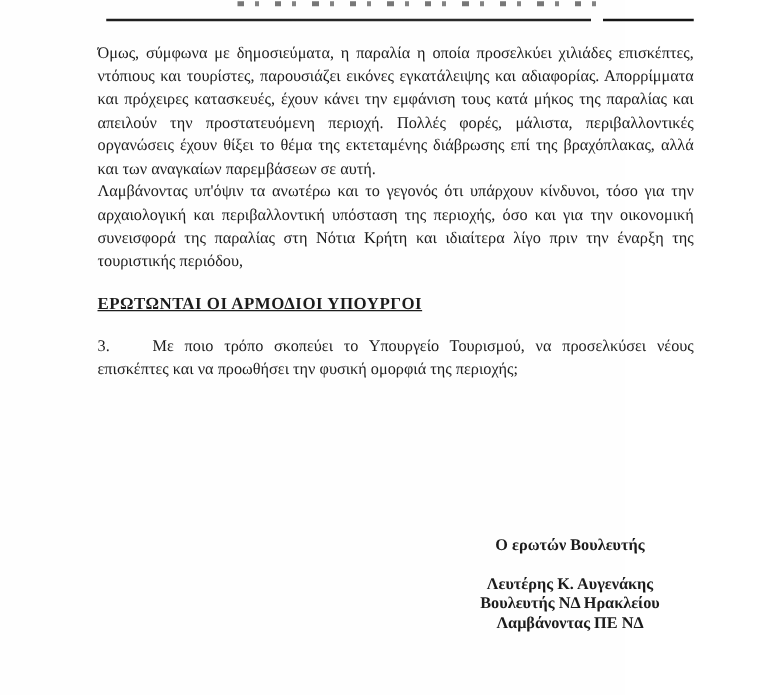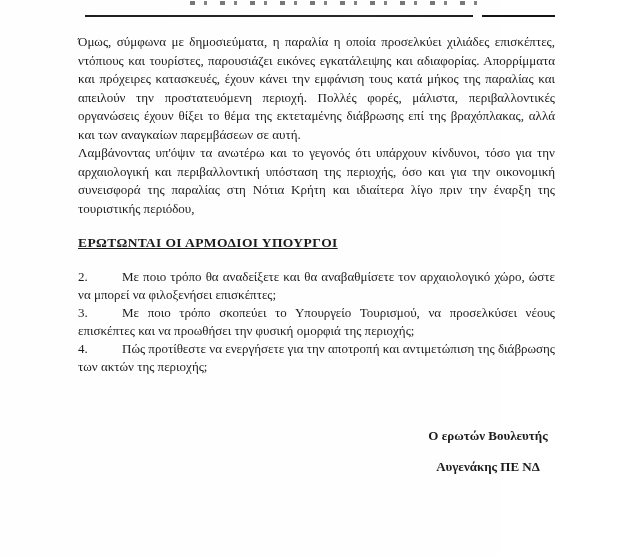--- a/index.html
+++ b/index.html
@@ -61,21 +61,21 @@
     font-size: 13px;
     line-height: 18px;
     text-align: justify;
   }
   .qnum {
     display: inline-block;
     width: 44px;
   }
   .signature {
     position: absolute;
-    left: 388px; top: 428px;
+    left: 356px; top: 428px;
     width: 200px;
     text-align: center;
     font-weight: bold;
     font-size: 13px;
     line-height: 15.5px;
   }
   .sig-role { margin: 0 0 15px 0; }
   .sig-line { margin: 0; }
 </style>
 </head>
@@ -88,25 +88,25 @@
 
   <div class="content">
 
     <p class="body-par par-1">Όμως, σύμφωνα με δημοσιεύματα, η παραλία η οποία προσελκύει χιλιάδες επισκέπτες, ντόπιους και τουρίστες, παρουσιάζει εικόνες εγκατάλειψης και αδιαφορίας. Απορρίμματα και πρόχειρες κατασκευές, έχουν κάνει την εμφάνιση τους κατά μήκος της παραλίας και απειλούν την προστατευόμενη περιοχή. Πολλές φορές, μάλιστα, περιβαλλοντικές οργανώσεις έχουν θίξει το θέμα της εκτεταμένης διάβρωσης επί της βραχόπλακας, αλλά και των αναγκαίων παρεμβάσεων σε αυτή.</p>
 
     <p class="body-par par-2">Λαμβάνοντας υπ'όψιν τα ανωτέρω και το γεγονός ότι υπάρχουν κίνδυνοι, τόσο για την αρχαιολογική και περιβαλλοντική υπόσταση της περιοχής, όσο και για την οικονομική συνεισφορά της παραλίας στη Νότια Κρήτη και ιδιαίτερα λίγο πριν την έναρξη της τουριστικής περιόδου,</p>
 
     <h2 class="section-heading">ΕΡΩΤΩΝΤΑΙ ΟΙ ΑΡΜΟΔΙΟΙ ΥΠΟΥΡΓΟΙ</h2>
 
     <div class="questions">
-      <p class="question"><span class="qnum">2.</span><span>Με ποιο τρόπο θα αναδείξετε και θα αναβαθμίσετε τον αρχαιολογικό χώρο, ώστε να μπορεί να φιλοξενήσει επισκέπτες;</span></p>
       <p class="question"><span class="qnum">3.</span><span>Με ποιο τρόπο σκοπεύει το Υπουργείο Τουρισμού, να προσελκύσει νέους επισκέπτες και να προωθήσει την φυσική ομορφιά της περιοχής;</span></p>
-      <p class="question"><span class="qnum">4.</span><span>Πώς προτίθεστε να ενεργήσετε για την αποτροπή και αντιμετώπιση της διάβρωσης των ακτών της περιοχής;</span></p>
     </div>
 
   </div>
 
   <div class="signature">
     <p class="sig-role">Ο ερωτών Βουλευτής</p>
-    <p class="sig-line">Αυγενάκης ΠΕ ΝΔ</p>
+    <p class="sig-line">Λευτέρης Κ. Αυγενάκης</p>
+    <p class="sig-line">Βουλευτής ΝΔ Ηρακλείου</p>
+    <p class="sig-line">Λαμβάνοντας ΠΕ ΝΔ</p>
   </div>
 
 </div>
 
 </body></html>

